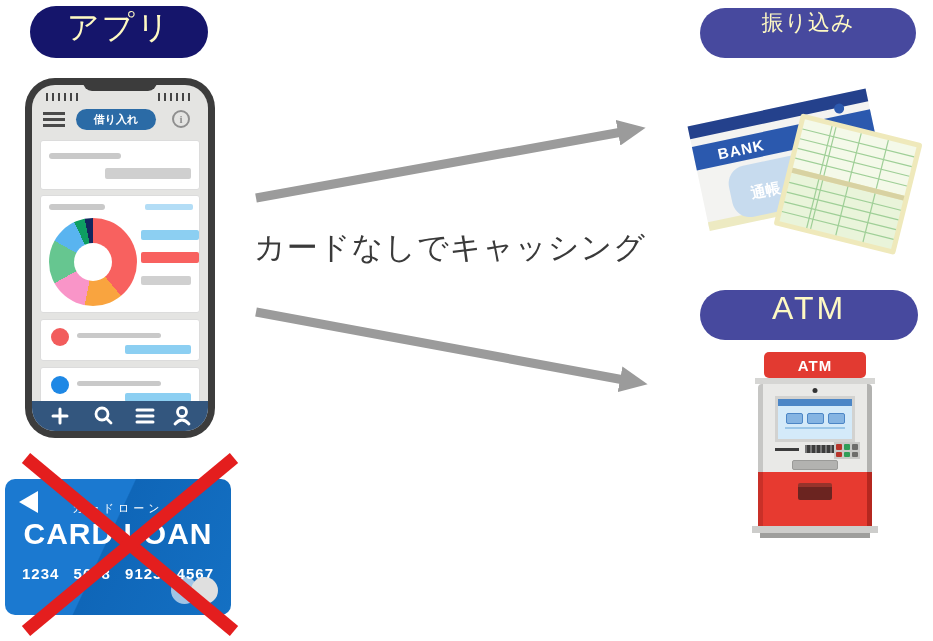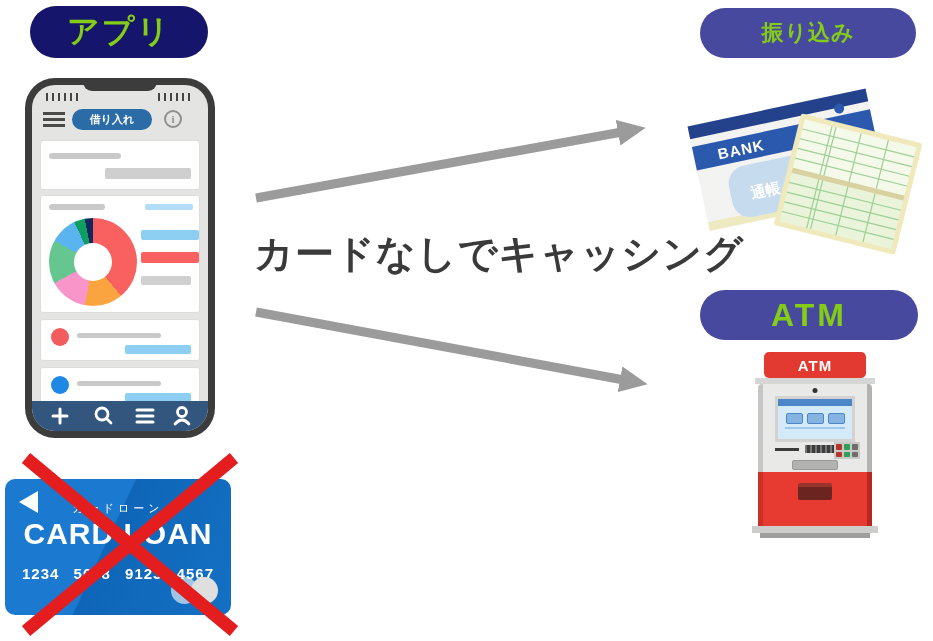--- a/index.html
+++ b/index.html
@@ -1,36 +1,36 @@
 <!DOCTYPE html>
 <html><head>
 <meta charset="utf-8">
 <style>
   * { margin:0; padding:0; box-sizing:border-box; }
   body { background:#fff; font-family:"Liberation Sans","DejaVu Sans",sans-serif; }
   .canvas { position:relative; width:933px; height:641px; background:#fff; overflow:hidden; }
 
   
-  .badge { position:absolute; display:flex; align-items:center; justify-content:center;
-           color:#84cc16; font-weight:700; }
+  .badge { position:absolute; display:flex; align-items:flex-start; justify-content:center;
+           color:#fef9c3; font-weight:400; }
   .badge-app      { left:30px; top:6px;   width:178px; height:52px; background:#15156b; border-radius:27px; font-size:32px; letter-spacing:2px; }
   .badge-transfer { left:700px; top:8px;  width:216px; height:50px; background:#47499e; border-radius:25px; font-size:22px; letter-spacing:1px; }
   .badge-atm      { left:700px; top:290px; width:218px; height:50px; background:#47499e; border-radius:25px; font-size:32px; letter-spacing:3px; }
 
   
-  .caption { position:absolute; left:254px; top:227px; font-size:39px; font-weight:700; color:#3a3a3a; letter-spacing:1px; white-space:nowrap; }
+  .caption { position:absolute; left:254px; top:227px; font-size:31px; font-weight:400; color:#3a3a3a; letter-spacing:1px; white-space:nowrap; }
 
   
   .phone { position:absolute; left:25px; top:78px; width:190px; height:360px; background:#3c3c3c; border-radius:30px; }
   .phone-screen { position:absolute; left:7px; top:7px; right:7px; bottom:7px; background:#e4e4e2; border-radius:23px; overflow:hidden; }
   .notch { position:absolute; left:50%; top:0; transform:translateX(-50%); width:74px; height:13px; background:#3c3c3c; border-radius:0 0 9px 9px; }
   .grill { position:absolute; top:8px; width:36px; height:8px;
            background:repeating-linear-gradient(90deg,#454545 0 2px,transparent 2px 6px); }
   .grill-left { left:14px; } .grill-right { right:14px; }
-  .p-header { position:absolute; top:24px; left:0; right:16px; height:22px; }
+  .p-header { position:absolute; top:24px; left:0; right:8px; height:22px; }
   .hamburger { position:absolute; left:11px; top:3px; width:22px; height:15px;
                border-top:3px solid #4a4a4a; border-bottom:3px solid #4a4a4a; }
   .hamburger:before { content:""; position:absolute; left:0; right:0; top:3px; height:3px; background:#4a4a4a; }
   .p-pill { position:absolute; left:50%; top:0; transform:translateX(-50%); width:80px; height:21px; background:#2b6ba6;
             border-radius:11px; color:#fff; font-size:11px; font-weight:700; display:flex; align-items:center; justify-content:center; }
   .info-circle { position:absolute; right:10px; top:1px; width:18px; height:18px; border:2px solid #8f8f8f; border-radius:50%;
                  color:#8f8f8f; font-size:11px; font-weight:700; font-family:"Liberation Serif",serif;
                  display:flex; align-items:center; justify-content:center; }
   .p-card { position:absolute; left:8px; right:8px; background:#fff; border:1px solid #dcdcdc; border-radius:3px; }
   .card1 { top:55px;  height:50px; }

